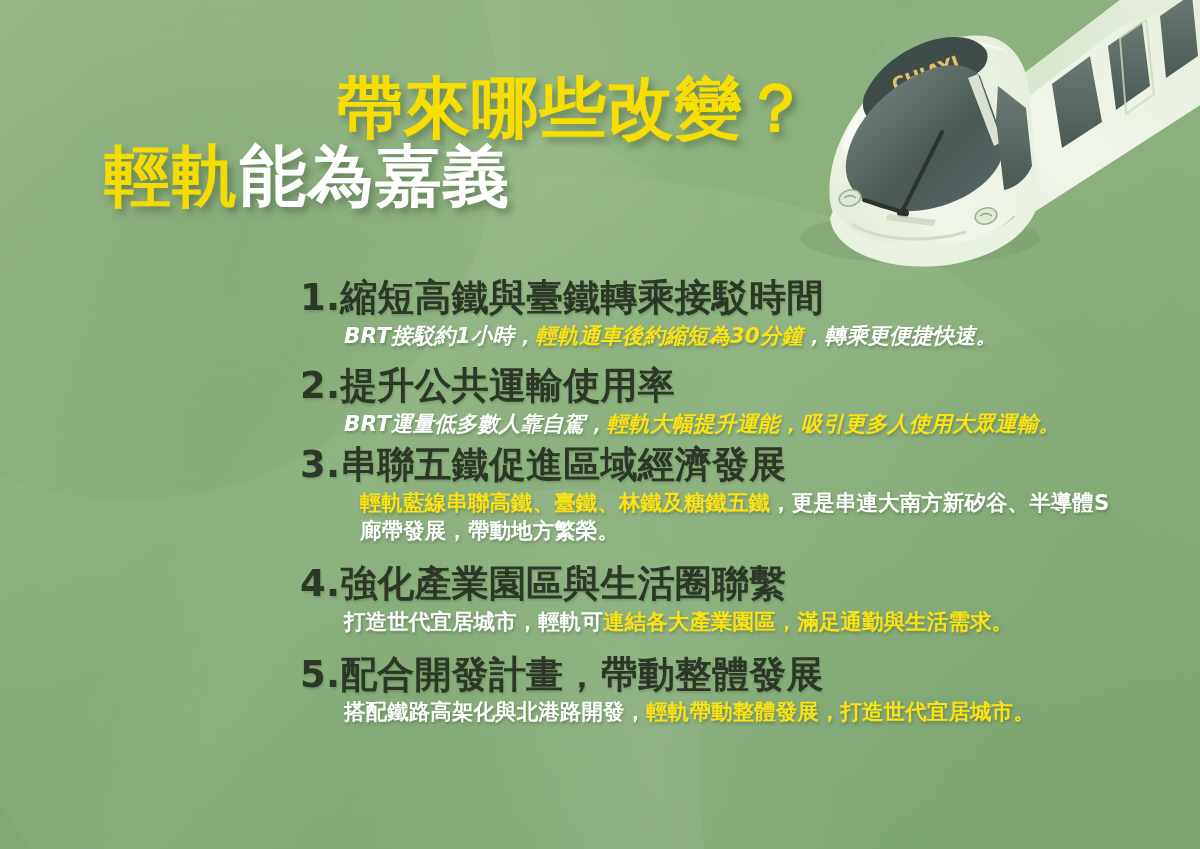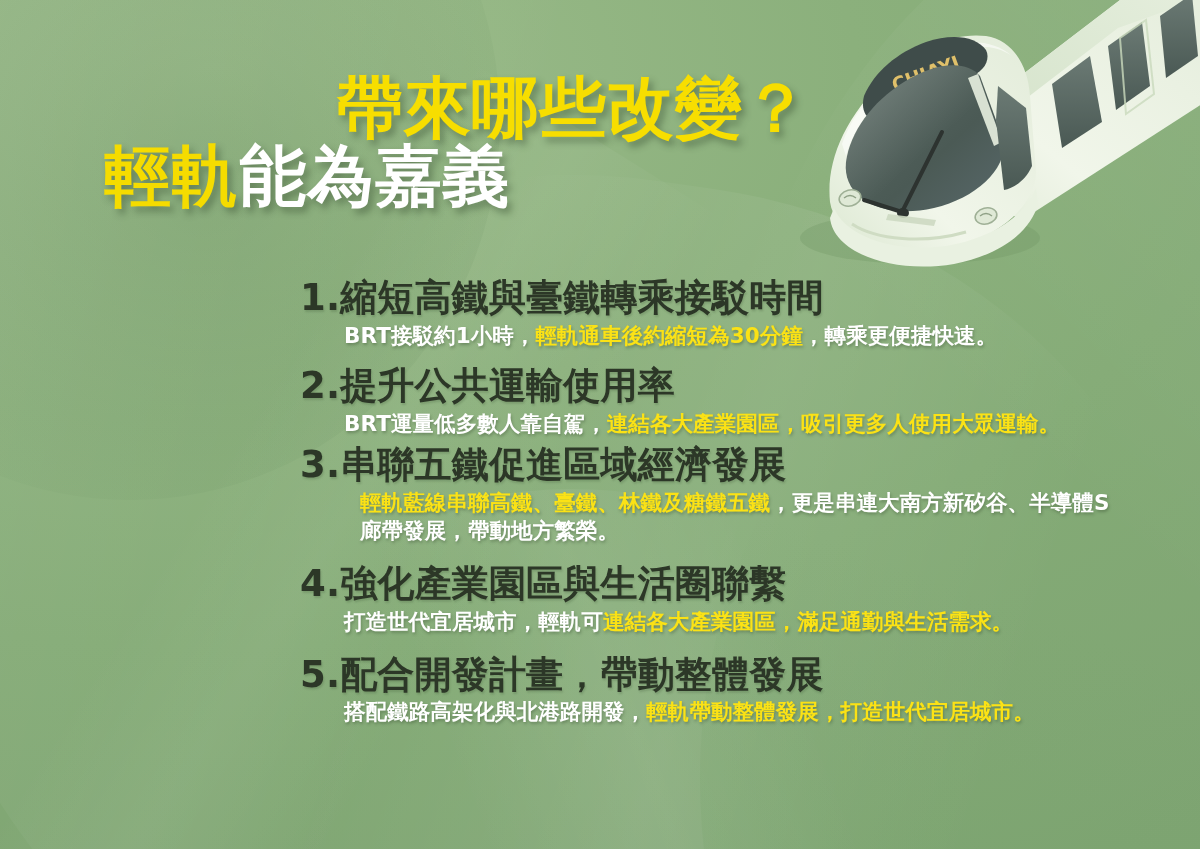--- a/index.html
+++ b/index.html
@@ -86,21 +86,21 @@
   }
   .item-num{min-width:34px;}
   .item-sub{
     margin:2px 0 0 44px;
     font-size:21.5px;line-height:1.34;color:#ffffff;font-weight:bold;
     font-family:"DejaVu Sans","Liberation Sans",sans-serif;
     letter-spacing:.004em;
     text-shadow:1px 2px 3px rgba(40,60,35,.35);
   }
   .item-sub .y{color:#fbe215;}
-  .i1 .item-sub,.i2 .item-sub{margin-left:44px;}
+  .i1 .item-sub,.i2 .item-sub{margin-left:44px;font-style:italic;}
   .i3{margin-top:4px;}
   .i3 .item-sub{margin-left:60px;max-width:790px;}
   .i4{margin-top:2px;}
   .i5{margin-top:2px;}
   .item.i1{margin-top:0;}
   .i2{margin-top:14px;}
   .i4{margin-top:16px;}
   .i5{margin-top:16px;}
 </style>
 </head>
@@ -219,21 +219,21 @@
         <span>縮短高鐵與臺鐵轉乘接駁時間</span>
       </div>
       <div class="item-sub"><span>BRT接駁約1小時，</span><span class="y">輕軌通車後約縮短為30分鐘</span><span>，轉乘更便捷快速。</span></div>
     </div>
 
     <div class="item i2">
       <div class="item-head">
         <span class="item-num">2.</span>
         <span>提升公共運輸使用率</span>
       </div>
-      <div class="item-sub"><span>BRT運量低多數人靠自駕，</span><span class="y">連結各大產業園區，吸引更多人使用大眾運輸。</span></div>
+      <div class="item-sub"><span>BRT運量低多數人靠自駕，</span><span class="y">輕軌大幅提升運能，吸引更多人使用大眾運輸。</span></div>
     </div>
 
     <div class="item i3">
       <div class="item-head">
         <span class="item-num">3.</span>
         <span>串聯五鐵促進區域經濟發展</span>
       </div>
       <div class="item-sub"><span class="y">輕軌藍線串聯高鐵、臺鐵、林鐵及糖鐵五鐵</span><span>，更是串連大南方新矽谷、半導體S廊帶發展，帶動地方繁榮。</span></div>
     </div>
 

